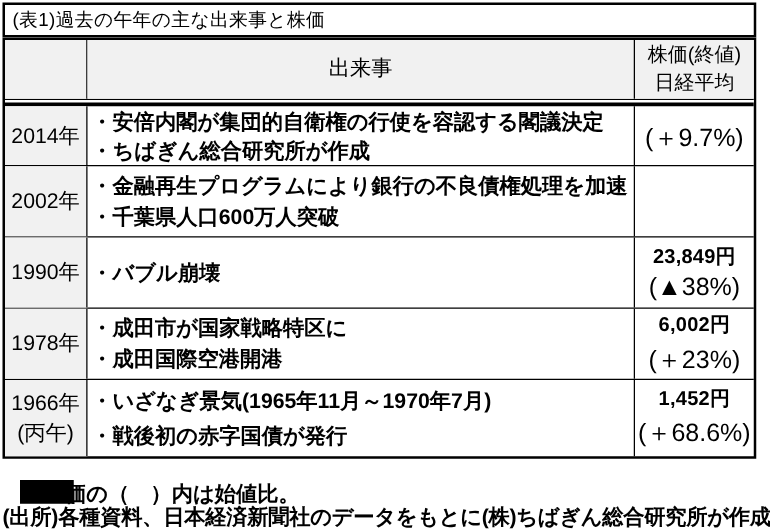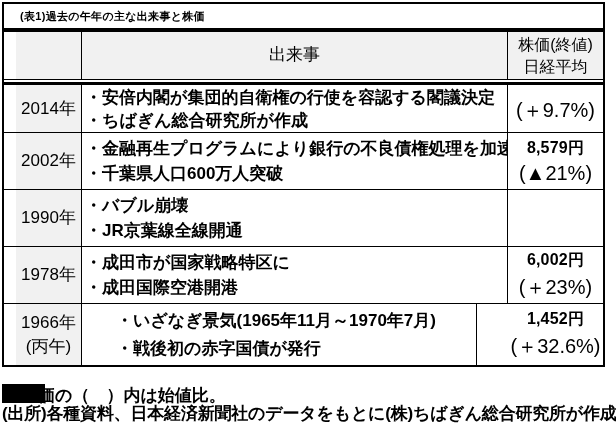--- a/index.html
+++ b/index.html
@@ -3,50 +3,50 @@
 <meta charset="utf-8">
 <style>
   html,body{margin:0;padding:0;background:#fff;}
   .sheet{
     position:relative;width:616px;height:423px;background:#ffffff;
     font-family:"Liberation Sans",sans-serif;color:#000;overflow:hidden;
   }
   .title-box{
     position:absolute;left:2px;top:2px;width:603px;height:28px;
     border:2px solid var(--border,#000);box-sizing:border-box;
-    display:flex;align-items:center;padding-left:16px;
-    font-size:11px;font-weight:700;letter-spacing:.3px;background:#fff;
+    display:flex;align-items:center;padding-left:6px;
+    font-size:15px;font-weight:400;letter-spacing:.3px;background:#fff;
   }
   .tbl{
     position:absolute;left:2px;top:30px;width:603px;
     border:2px solid var(--border,#000);box-sizing:border-box;background:#fff;
   }
   .row{display:grid;grid-template-columns:66px 1fr 95px;box-sizing:border-box;}
-  .row{border-bottom:1px solid var(--border,#000);padding-left:12px;}
+  .row{border-bottom:1px solid var(--border,#000);}
   .row.header{height:47px;border-bottom:none;}
-  .row.last{border-bottom:none;gap:31px;}
+  .row.last{border-bottom:none;}
   .r0{height:48px}.r1{height:57px}.r2{height:57px}.r3{height:57px}.r4{height:61px}
   .cell{
     border-right:1px solid var(--border,#000);box-sizing:border-box;
     display:flex;flex-direction:column;align-items:center;justify-content:center;
     overflow:hidden;
   }
   .cell.lastcol{border-right:none;}
   .hcell{background:var(--shade,#f1f1f1);font-size:16px;line-height:1.35;text-align:center;}
   .hcell.events-h{font-size:17px;}
   .sep{height:6px;border-top:1px solid var(--border,#000);border-bottom:3px solid var(--border,#000);box-sizing:border-box;background:#fff;}
   .year{background:var(--shade,#f1f1f1);font-size:17px;line-height:1.4;text-align:center;}
   .events{
     align-items:stretch;justify-content:space-evenly;text-align:left;
     padding:1px 2px 1px 3px;font-size:17px;font-weight:600;
   }
   .events .ln{white-space:nowrap;}
   .amt{font-size:16px;font-weight:700;letter-spacing:.2px;}
   .chg{font-size:20px;font-weight:500;margin-top:3px;}
-  .note1{position:absolute;left:2px;top:384px;height:19px;width:420px;font-size:17px;font-weight:600;}
+  .note1{position:absolute;left:16px;top:384px;height:19px;width:420px;font-size:17px;font-weight:600;}
   .note1 .txt{position:absolute;left:36px;top:0;white-space:nowrap;z-index:1;}
   .redact{position:absolute;left:0;top:0;width:43px;height:19px;background:var(--redact,#000);z-index:2;}
   .source{position:absolute;left:2px;top:402px;font-size:17px;font-weight:600;white-space:nowrap;letter-spacing:-0.2px;}
 </style>
 </head>
 <body>
 
 <div class="sheet">
 
   <div class="title-box">(表1)過去の午年の主な出来事と株価</div>
@@ -78,33 +78,32 @@
     </div>
 
     <div class="row r1">
       <div class="cell year">
         <span>2002年</span>
       </div>
       <div class="cell events">
         <span class="ln">・金融再生プログラムにより銀行の不良債権処理を加速</span>
         <span class="ln">・千葉県人口600万人突破</span>
       </div>
-      <div class="cell lastcol">
-        <span class="amt">8,579円</span>
-        <span class="chg">(▲21%)</span>
-      </div>
     </div>
 
     <div class="row r2">
       <div class="cell year">
         <span>1990年</span>
       </div>
       <div class="cell events">
         <span class="ln">・バブル崩壊</span>
-        <span class="ln">・JR京葉線全線開通</span>
+      </div>
+      <div class="cell lastcol">
+        <span class="amt">23,849円</span>
+        <span class="chg">(▲38%)</span>
       </div>
     </div>
 
     <div class="row r3">
       <div class="cell year">
         <span>1978年</span>
       </div>
       <div class="cell events">
         <span class="ln">・成田市が国家戦略特区に</span>
         <span class="ln">・成田国際空港開港</span>
@@ -119,21 +118,21 @@
       <div class="cell year">
         <span>1966年</span>
         <span>(丙午)</span>
       </div>
       <div class="cell events">
         <span class="ln">・いざなぎ景気(1965年11月～1970年7月)</span>
         <span class="ln">・戦後初の赤字国債が発行</span>
       </div>
       <div class="cell lastcol">
         <span class="amt">1,452円</span>
-        <span class="chg">(＋32.6%)</span>
+        <span class="chg">(＋68.6%)</span>
       </div>
     </div>
 
   </div>
 
   <div class="note1">
     <span class="txt">価の（　）内は始値比。</span>
     <span class="redact"></span>
   </div>
 

